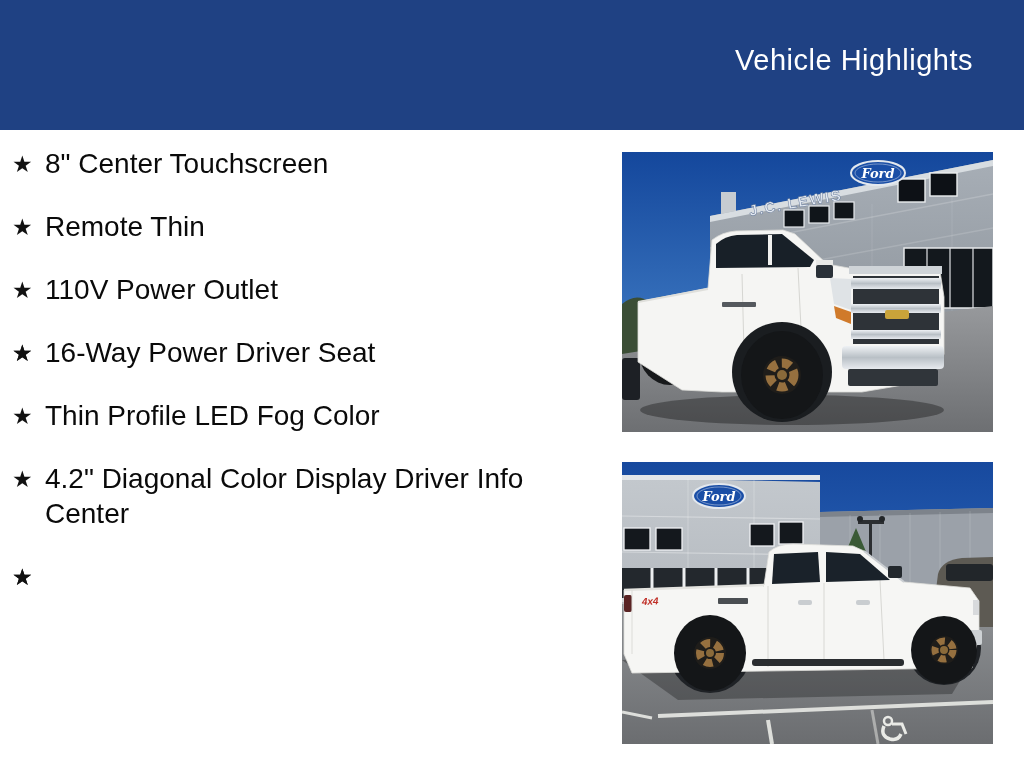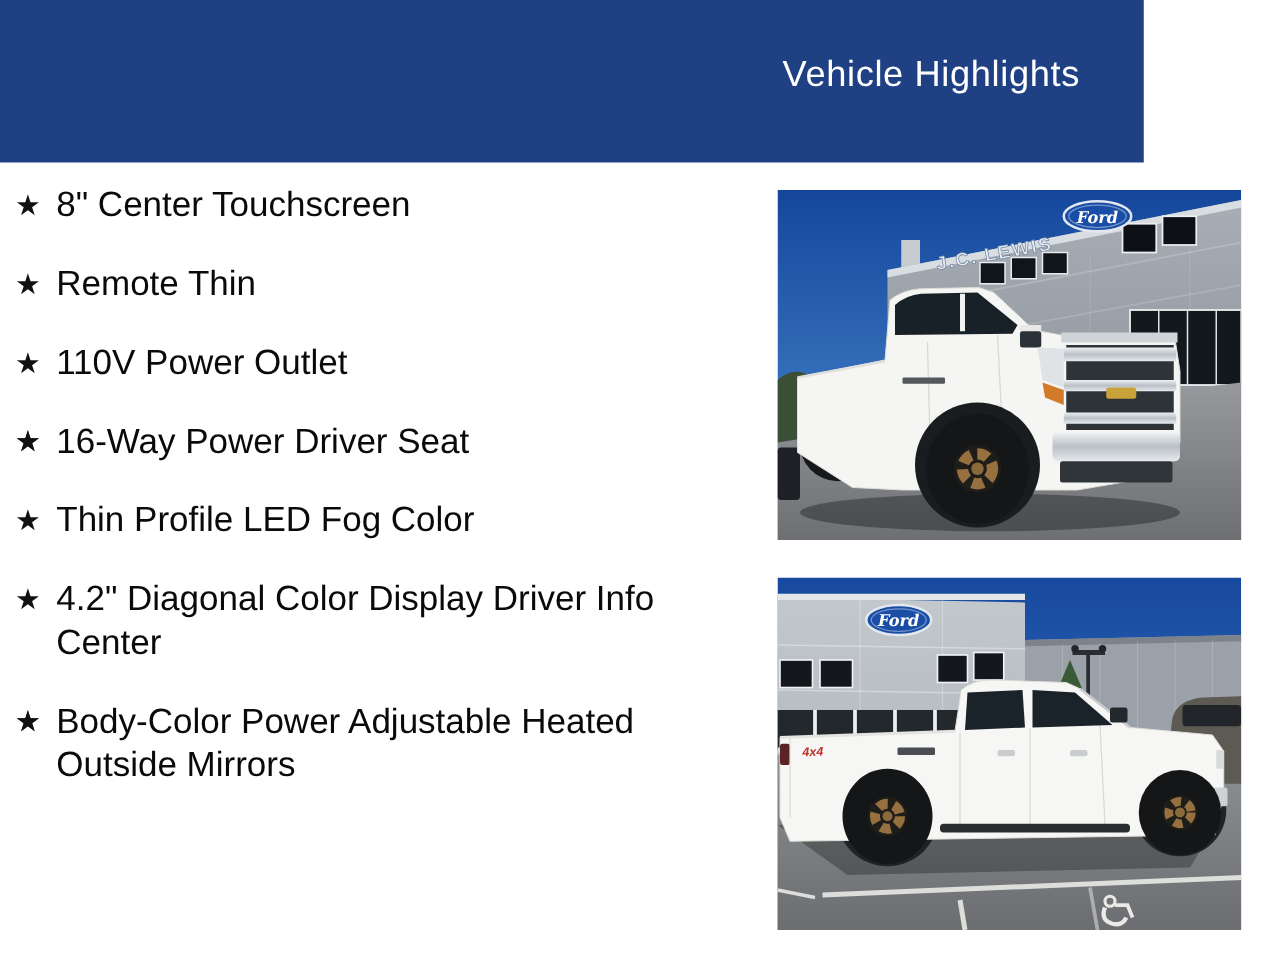--- a/index.html
+++ b/index.html
@@ -1,21 +1,21 @@
 <!DOCTYPE html>
 <html><head>
 <meta charset="utf-8">
 <style>
   html,body{margin:0;padding:0;background:#e9e9e9;}
   .slide{
     position:relative;width:1024px;height:768px;background:#ffffff;
     overflow:hidden;font-family:"Liberation Sans",sans-serif;
   }
   .banner{
-    position:absolute;left:0;top:0;width:915px;height:130px;background:#1f4183;
+    position:absolute;left:0;top:0;width:1024px;height:130px;background:#1f4183;
   }
   .banner h1{
     position:absolute;right:51px;top:44px;margin:0;
     font-size:29px;font-weight:400;color:#ffffff;letter-spacing:0.5px;
     font-family:"Liberation Sans",sans-serif;
   }
   .features{
     position:absolute;left:12px;top:146px;width:574px;
     list-style:none;margin:0;padding:0;
   }
@@ -66,21 +66,20 @@
     </li>
     <li>
       <span class="star">★</span>
       <span>4.2" Diagonal Color Display Driver Info Center</span>
     </li>
     <li>
       <span class="star">★</span>
     </li>
     <li>
       <span class="star">★</span>
-      <span>Body-Color Power Adjustable Heated Outside Mirrors</span>
     </li>
   </ul>
 
   <figure class="photo" id="photo-front">
     <svg viewBox="0 0 371 280" preserveAspectRatio="none">
       <defs>
         <linearGradient id="sky1" x1="0" y1="0" x2="0" y2="1">
           <stop offset="0" stop-color="#14479c"></stop>
             <stop offset="1" stop-color="#4f8ed2"></stop>
         </linearGradient>

